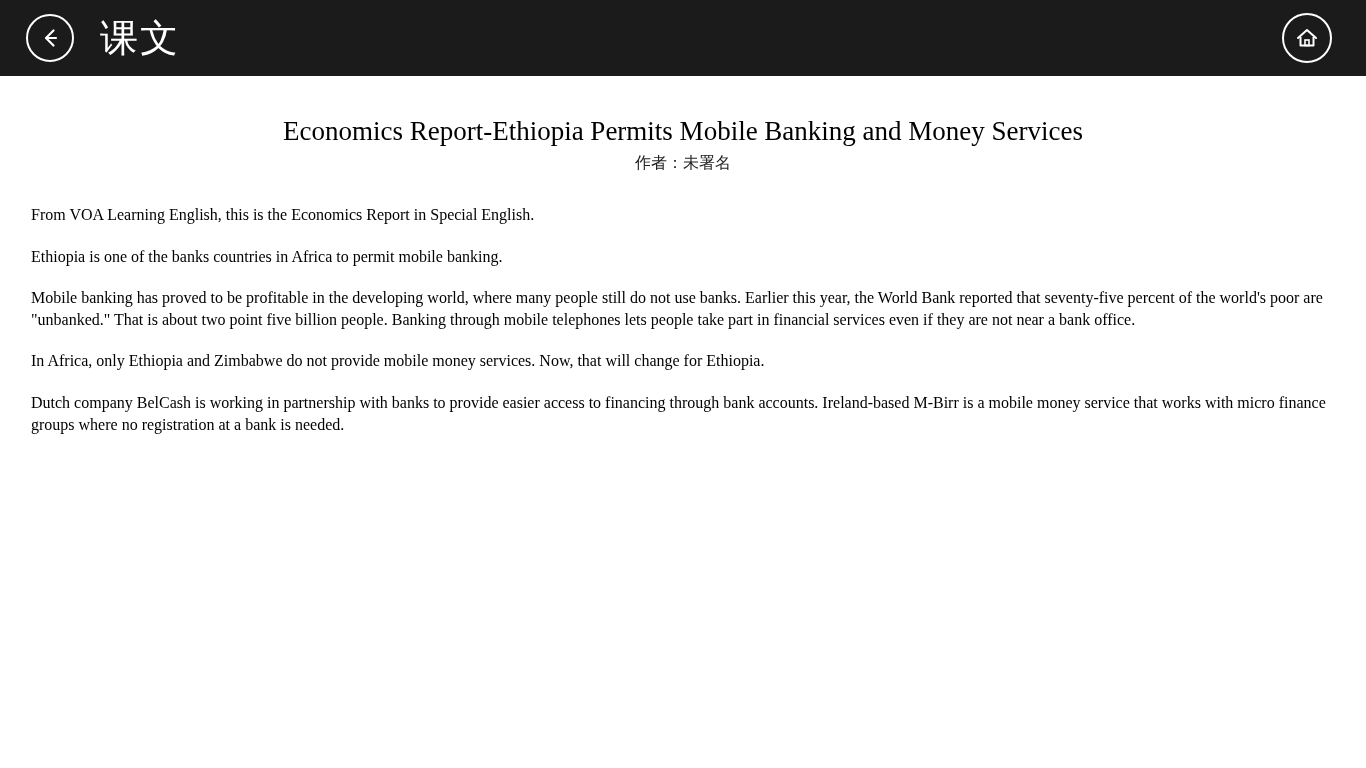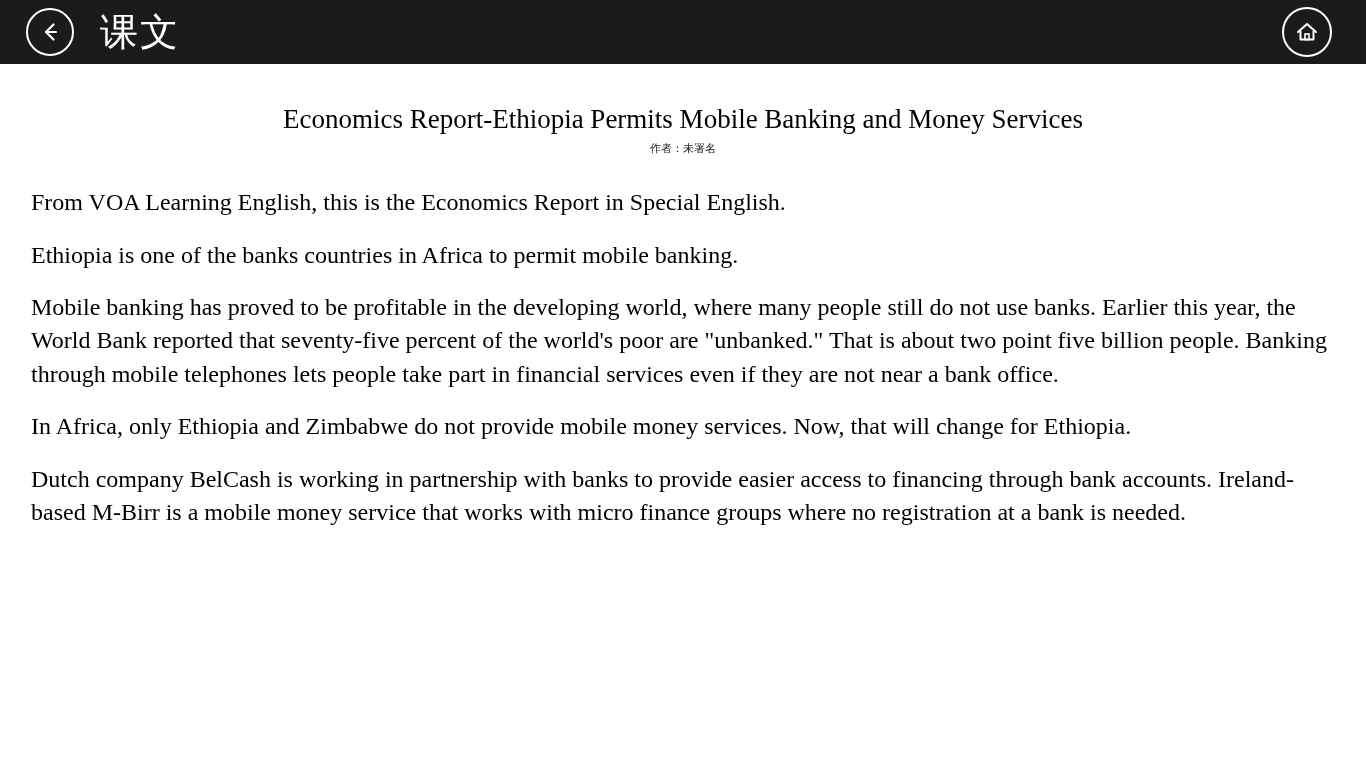--- a/index.html
+++ b/index.html
@@ -10,21 +10,21 @@
     background: #ffffff;
     overflow: hidden;
   }
   body {
     font-family: "Liberation Serif", serif;
     color: #111111;
   }
 
   
   .appbar {
-    height: 64px;
+    height: 76px;
     background: #1b1b1b;
     display: flex;
     align-items: center;
     padding: 0 26px;
     box-sizing: border-box;
     position: relative;
   }
   .back-button {
     width: 44px;
     height: 44px;
@@ -73,27 +73,27 @@
     text-align: center;
     font-size: 27px;
     font-weight: normal;
     margin: 28px 40px 0 40px;
     line-height: 1.2;
     color: #000000;
   }
   .article-author {
     text-align: center;
     font-family: "DejaVu Sans", sans-serif;
-    font-size: 11px;
+    font-size: 16px;
     color: #222222;
     margin-top: 6px;
   }
   .article-body {
     margin: 30px 20px 0 20px;
-    font-size: 24px;
+    font-size: 16px;
     line-height: 1.39;
     color: #000000;
   }
   .article-body p {
     margin: 0 0 19px 0;
   }
 </style>
 </head>
 <body>
 

